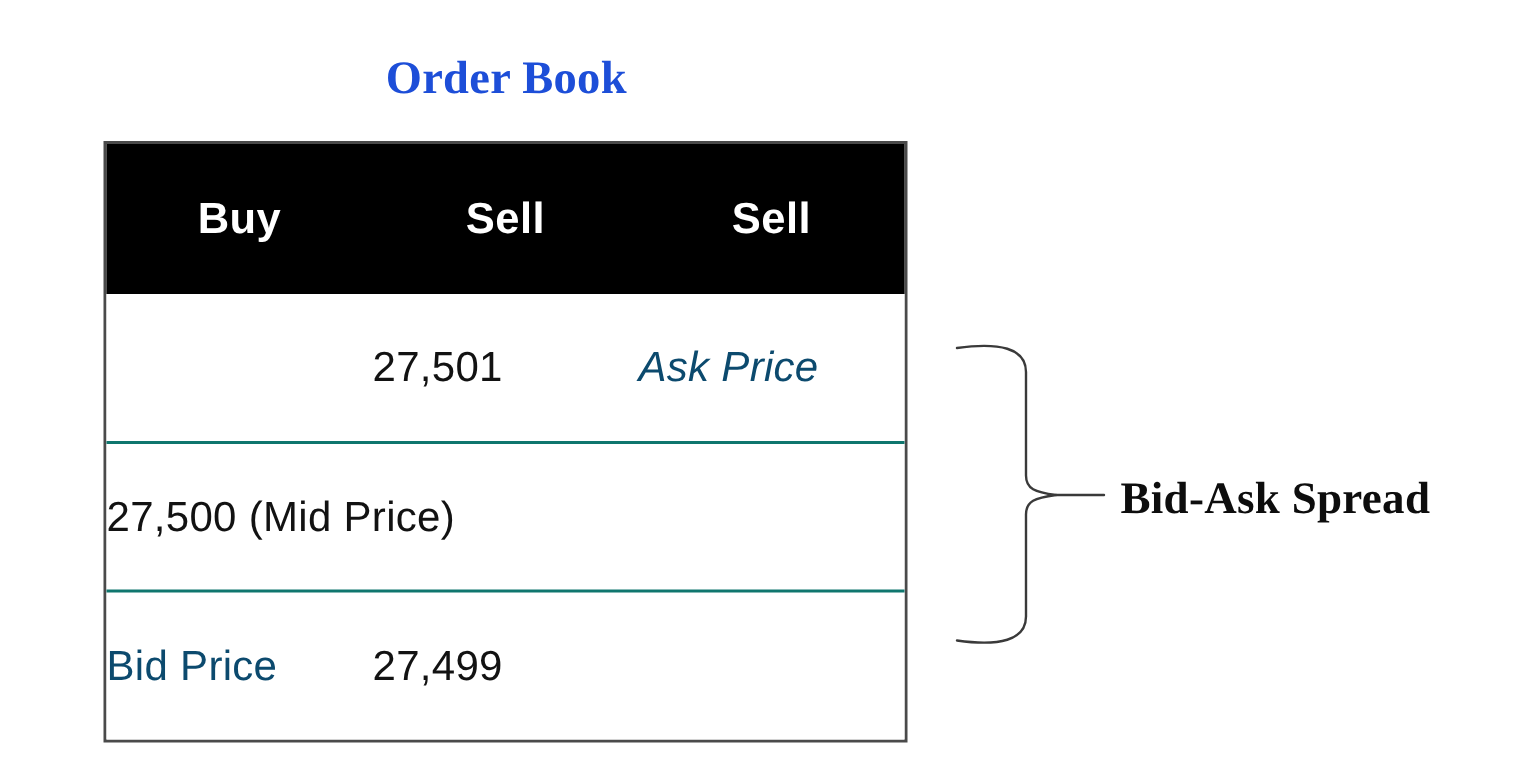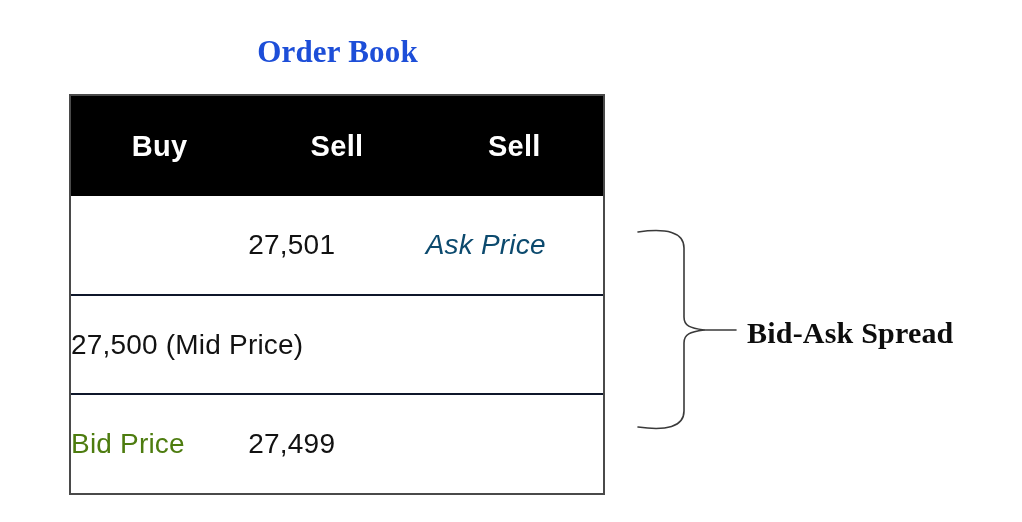--- a/index.html
+++ b/index.html
@@ -67,33 +67,33 @@
     vertical-align: middle;
     letter-spacing: 0.3px;
   }
 
   
   .ob-row {
     height: 99px;
     background: #ffffff;
   }
   .ob-row-divider {
-    border-top: 2px solid #0f172a;
+    border-top: 2px solid #0f766e;
   }
   .ob-cell {
     vertical-align: middle;
     text-align: left;
     font-family: "Liberation Sans", sans-serif;
     font-size: 28px;
     color: #121212;
     letter-spacing: 0.2px;
   }
   .ob-cell.empty { color: transparent; }
   .ob-cell.ask-label { color: #0c4a6e; font-style: italic; }
-  .ob-cell.bid-label { color: #4d7c0f; }
+  .ob-cell.bid-label { color: #0c4a6e; }
   .ob-cell.mid-cell {
     font-size: 28px;
     color: #121212;
   }
 
   
   #spread-brace {
     position: absolute;
     left: 632px;
     top: 222px;

